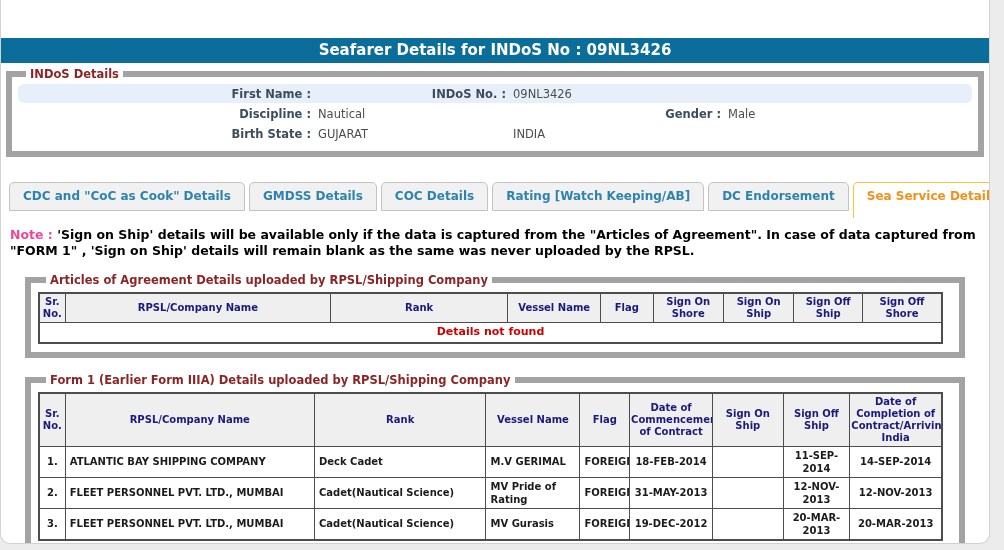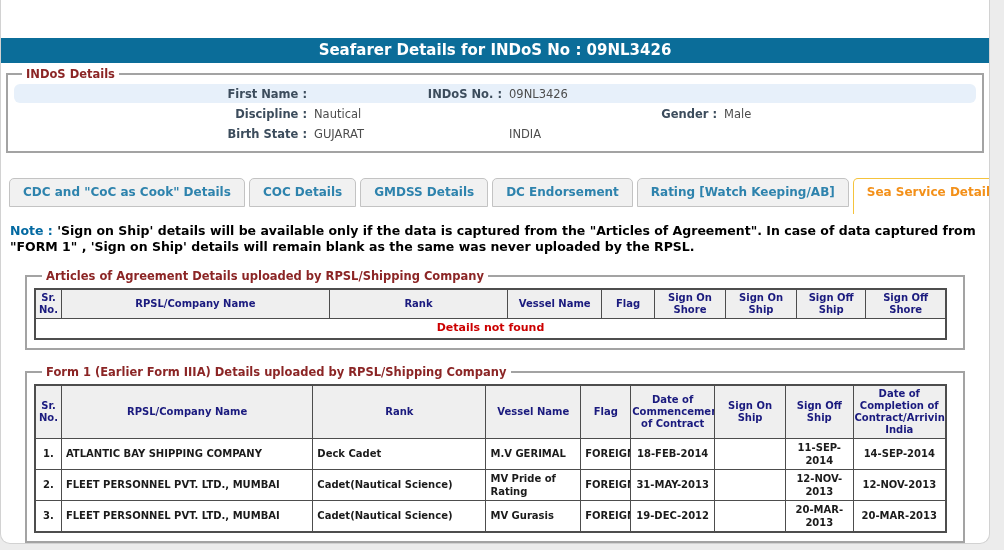--- a/index.html
+++ b/index.html
@@ -16,21 +16,21 @@
     border-radius:0 0 10px 10px;
     overflow:hidden;
   }
   
   .title-bar {
     margin-top:38px; height:25px; line-height:25px;
     background:#0b6d99; color:#fff;
     font-size:15px; font-weight:bold; text-align:center;
   }
   
-  fieldset { border:2px solid #a3a3a3; }
+  fieldset { border:6px solid #a3a3a3; }
   legend {
     color:#8b2525; font-weight:bold; font-size:11.5px;
     margin-left:8px; padding:0 4px;
   }
   .indos-fs { margin:4px 5px 0 5px; padding:3px 6px 7px 6px; background:#fff; }
   
   .detail-row {
     display:grid;
     grid-template-columns:300px 195px 215px 1fr;
     align-items:center;
@@ -56,21 +56,21 @@
     background:#fff; color:#f39019;
     border-color:#f5c33c; border-bottom:none;
     height:36px;
   }
   
   .note {
     margin:8px 9px 0 9px;
     font-size:12.5px; font-weight:bold; color:#000;
     line-height:1.25;
   }
-  .note-prefix { color:#0369a1;margin-top:8px; }
+  .note-prefix { color:#ec4899;margin-top:8px; }
   
   .tbl-fs { margin:15px 24px 0 24px; padding:5px 16px 8px 7px; }
   table {
     width:100%; border-collapse:collapse; table-layout:fixed;
     border:2px solid #4d4d4d;
     font-size:10px; font-weight:bold;
   }
   th, td { border:1px solid #4d4d4d; overflow:hidden; }
   th {
     background:#efefef; color:#1a1a7e;
@@ -104,24 +104,24 @@
     </div>
     <div class="detail-row plain">
       <span class="d-label">Birth State :</span>
       <span class="d-value">GUJARAT</span>
       <span class="d-value">INDIA</span>
     </div>
   </fieldset>
 
   <div class="tabs">
     <div class="tab">CDC and "CoC as Cook" Details</div>
+    <div class="tab">GMDSS Details</div>
     <div class="tab">COC Details</div>
-    <div class="tab">GMDSS Details</div>
+    <div class="tab">Rating [Watch Keeping/AB]</div>
     <div class="tab">DC Endorsement</div>
-    <div class="tab">Rating [Watch Keeping/AB]</div>
     <div class="tab active">Sea Service Details</div>
 
   </div>
 
   <div class="note">
     <span class="note-prefix">Note :</span>
     <span>'Sign on Ship' details will be available only if the data is captured from the "Articles of Agreement". In case of data captured from "FORM 1" , 'Sign on Ship' details will remain blank as the same was never uploaded by the RPSL.</span>
   </div>
 
   <fieldset class="tbl-fs">

